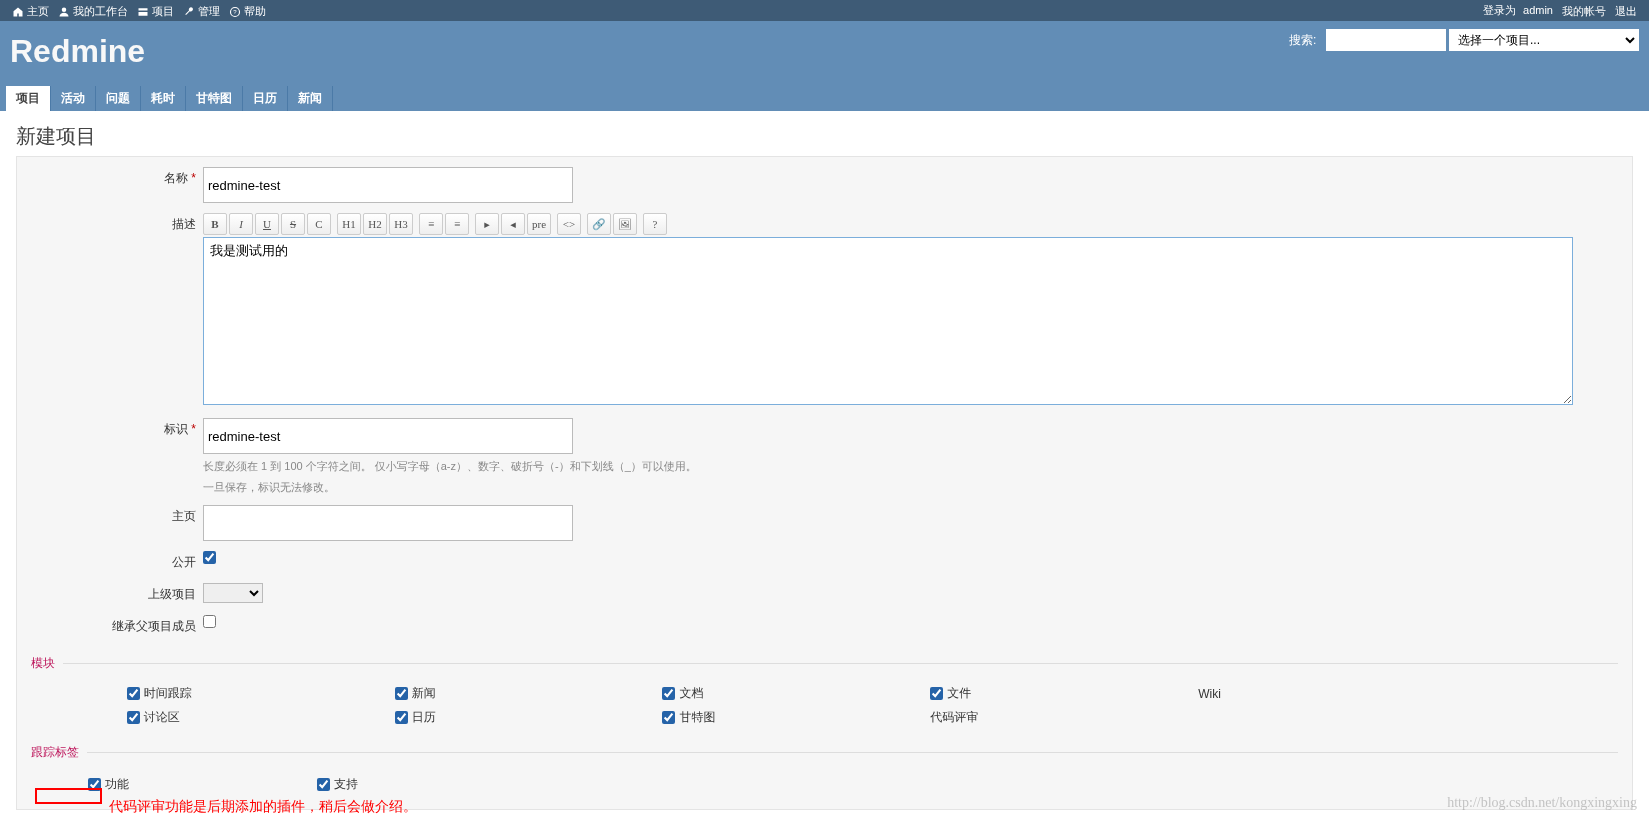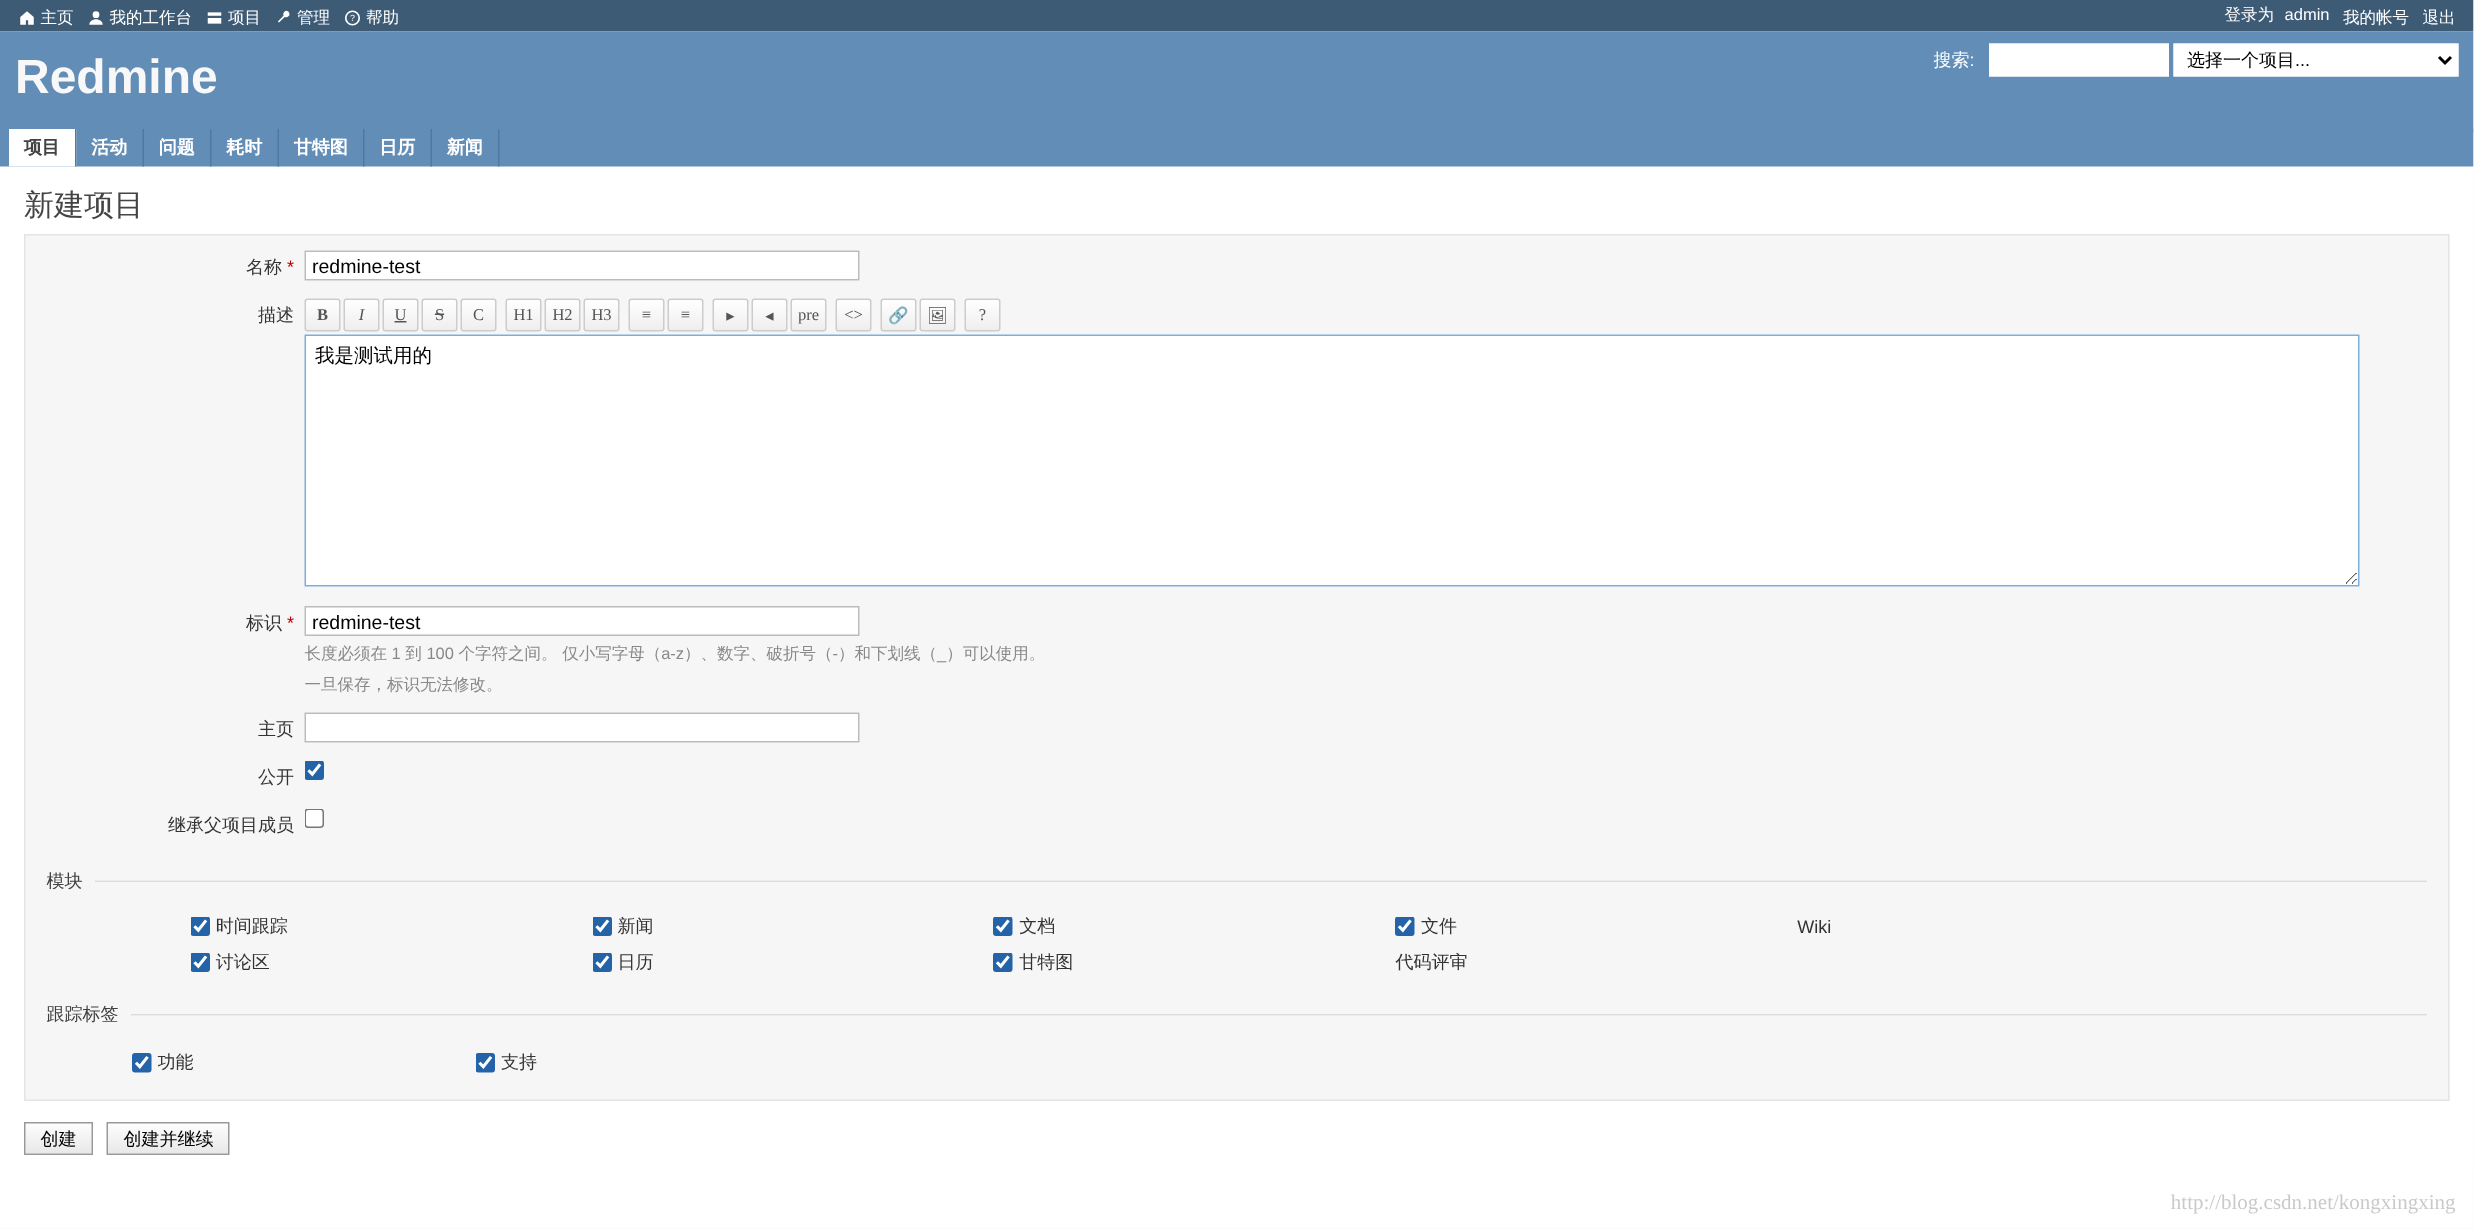--- a/index.html
+++ b/index.html
@@ -25,35 +25,35 @@
 #main-menu li a.selected { background: #fff; color: #444; }
 
 #content { padding: 10px 16px; background: #fff; }
 h2 { font-size: 20px; font-weight: normal; color: #444; margin-bottom: 6px; }
 
 .box { background: #f6f6f6; border: 1px solid #e4e4e4; padding: 10px 14px 16px; margin-top: 6px; position: relative; }
 
 .tabular p { padding-left: 172px; min-height: 22px; clear: left; margin-bottom: 10px; }
 .tabular label { float: left; margin-left: -172px; width: 165px; text-align: right; font-weight: normal; color: #333; padding-top: 3px; }
 .tabular .required { color: #b00; }
-.tabular input[type=text] { width: 370px; height: 20px; border: 1px solid #bbb; padding: 2px 4px; font-size: 13px; font-family: inherit; }
+.tabular input[type=text] { width: 370px; height: 36px; border: 1px solid #bbb; padding: 2px 4px; font-size: 13px; font-family: inherit; }
 .tabular textarea { width: 1370px; height: 168px; border: 1px solid #7baedb; padding: 4px 6px; font-family: inherit; font-size: 13px; resize: both; }
 .tabular select { border: 1px solid #bbb; height: 20px; min-width: 60px; }
 .tabular .hint { display: block; font-size: 11px; color: #888; margin-top: 4px; line-height: 1.5; }
 
 .toolbar { display: flex; gap: 6px; margin-bottom: 2px; flex-wrap: wrap; }
 .toolbar-group { display: flex; gap: 2px; }
 .tb-btn { border: 1px solid #ccc; background: linear-gradient(#fff,#eee); width: 24px; height: 22px; display: inline-flex; align-items: center; justify-content: center; font-size: 11px; color: #555; cursor: pointer; border-radius: 2px; font-family: Verdana; }
 .tb-btn b { font-weight: bold; }
 .tb-btn i { font-style: italic; font-family: serif; }
 .tb-btn .u { text-decoration: underline; }
 .tb-btn .s { text-decoration: line-through; }
 
 fieldset.modules, fieldset.trackers { border: none; border-top: 1px solid #ddd; margin-top: 18px; padding-top: 6px; }
-fieldset legend { color: #404040; font-size: 12px; padding-right: 8px; }
+fieldset legend { color: #be185d; font-size: 12px; padding-right: 8px; }
 .check-grid { display: grid; grid-template-columns: repeat(6, 1fr); gap: 4px 20px; margin-top: 4px; }
 .check-grid label, .check-line label { display: inline-flex; align-items: center; gap: 4px; font-size: 12px; }
 .check-line { display: flex; gap: 236px; margin-top: 6px; }
 input[type=checkbox] { width: 13px; height: 13px; accent-color: #2563a8; }
 
 .highlight-box { position: absolute; border: 2px solid red; left: 18px; top: 631px; width: 67px; height: 16px; pointer-events: none; }
 .annotation { position: absolute; left: 92px; top: 641px; color: red; font-size: 14px; }
 
 .buttons { margin-top: 14px; }
 .buttons input { padding: 2px 10px; height: 22px; font-size: 12px; border: 1px solid #999; background: linear-gradient(#fdfdfd,#e8e8e8); cursor: pointer; margin-right: 6px; }
@@ -193,20 +193,24 @@
     <p>
       <label>主页</label>
       <input type="text" value="" style="">
     </p>
 
     <p>
       <label>公开</label>
       <input type="checkbox" id="pub-cb" checked="" style="">
     </p>
 
+    <p>
+      <label>上级项目</label>
+      <select><option></option></select>
+    </p>
 
     <p>
       <label>继承父项目成员</label>
       <input type="checkbox" id="inh-cb" style="">
     </p>
 
     <fieldset class="modules">
       <legend>模块</legend>
       <div class="check-grid" id="modules-grid">
           <label> 问题跟踪</label>

